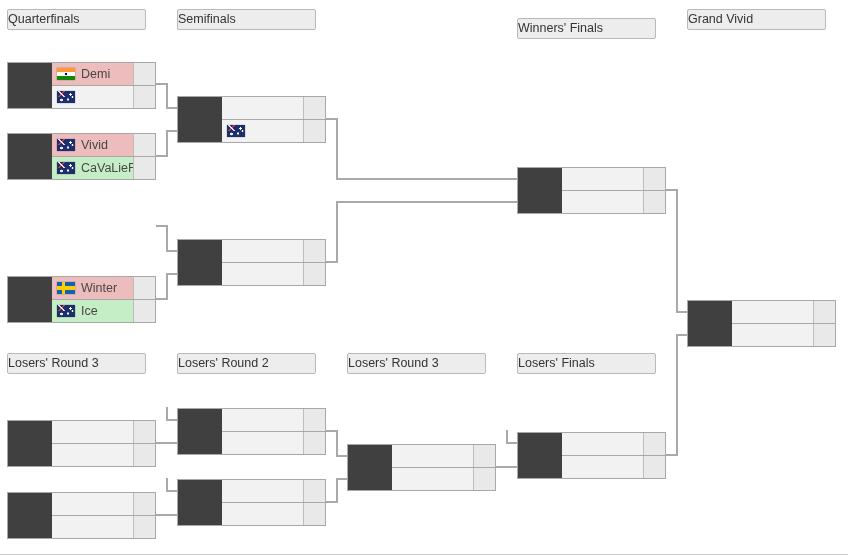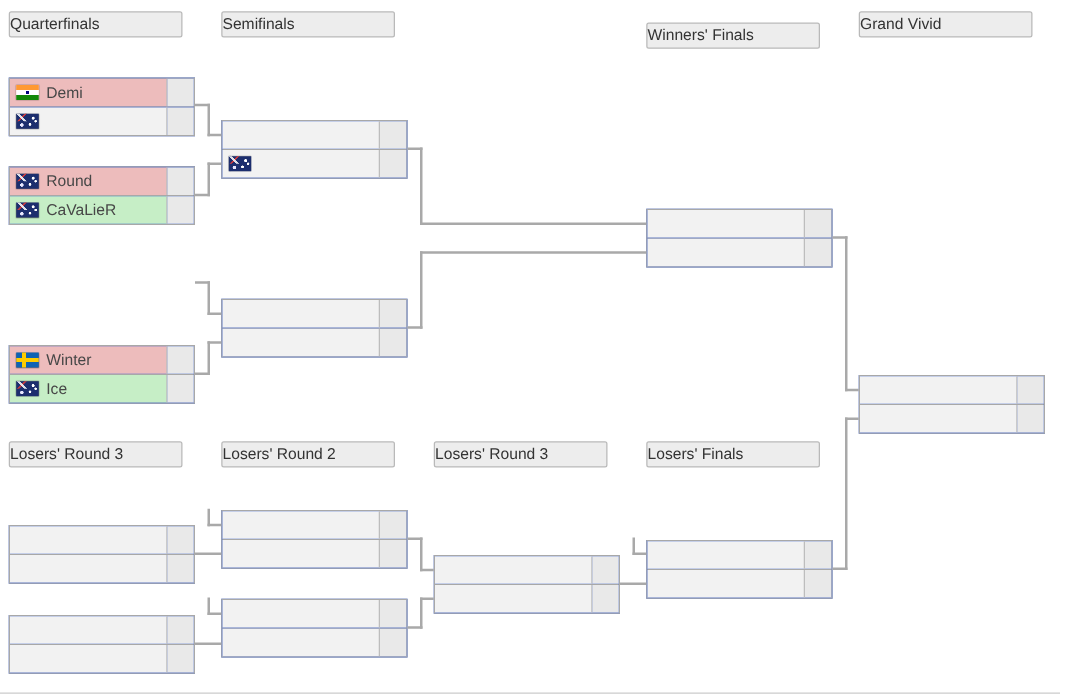--- a/index.html
+++ b/index.html
@@ -10,21 +10,21 @@
   
   .hdr{
     position:absolute;width:139px;height:21px;box-sizing:border-box;
     border:1px solid #b9b9b9;border-radius:2px;background:#ededed;
     font-size:12.5px;color:#333;text-align:left;line-height:19px;
     white-space:nowrap;
   }
   
   .match{
     position:absolute;width:149px;box-sizing:border-box;
-    border:1px solid #a8a8a8;background:#1d4ed8;
+    border:1px solid #a8a8a8;background:#404040;padding-left:44px;
   }
   .slot{display:flex;height:22px;align-items:stretch;}
   .slot + .slot{border-top:1px solid #a8a8a8;}
   .ncell{
     flex:1;display:flex;align-items:center;padding-left:5px;
     overflow:hidden;border-right:1px solid #bdbdbd;background:#f2f2f2;
   }
   .slot[data-result="loss"] .ncell{background:var(--loss,#edbcbc);}
   .slot[data-result="win"]  .ncell{background:var(--win,#c6eec6);}
   .scell{width:21px;flex:none;background:#e9e9e9;}
@@ -96,21 +96,21 @@
           <span class="pname"></span>
         </div>
       <div class="scell"></div>
     </div>
   </div>
 
   <div class="match" style="left:7px;top:133px">
     <div class="slot" data-result="loss">
       <div class="ncell">
           <span class="flag" data-flag="au"></span>
-          <span class="pname">Round</span>
+          <span class="pname">Vivid</span>
         </div>
       <div class="scell"></div>
     </div>
     <div class="slot" data-result="win">
       <div class="ncell">
           <span class="flag" data-flag="au"></span>
           <span class="pname">CaVaLieR</span>
         </div>
       <div class="scell"></div>
     </div>

